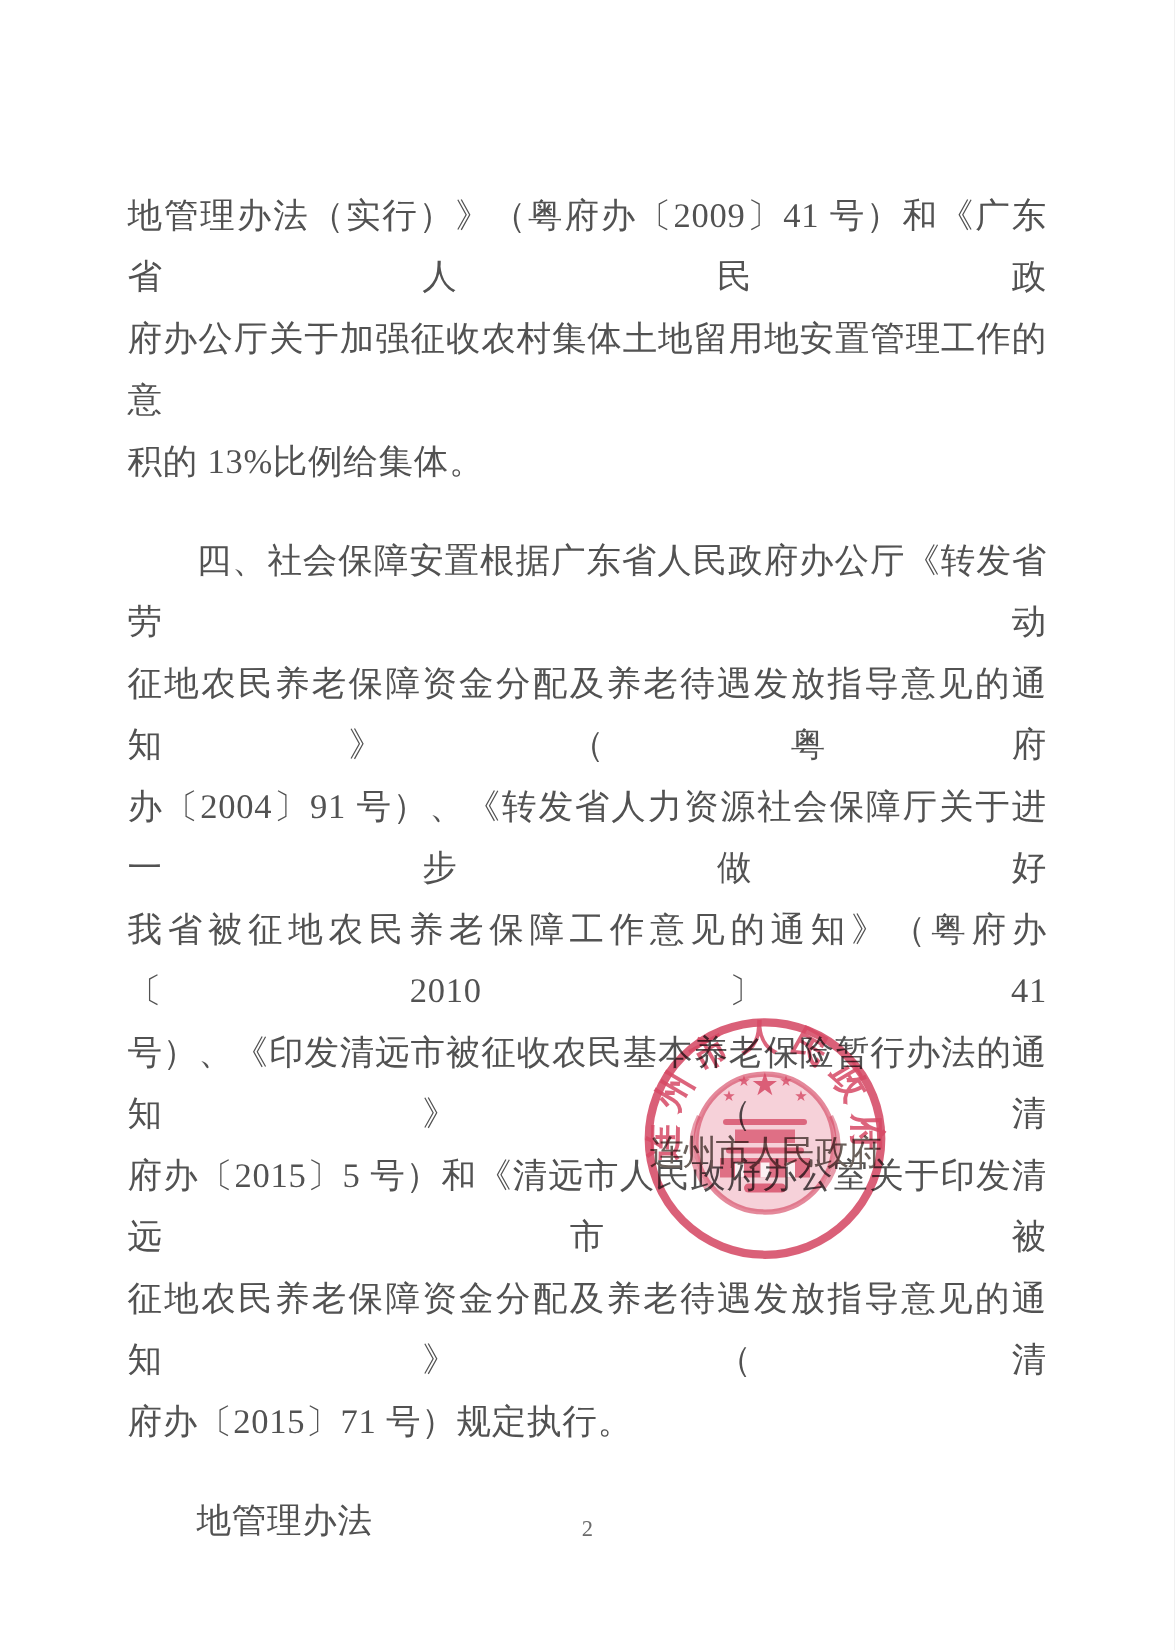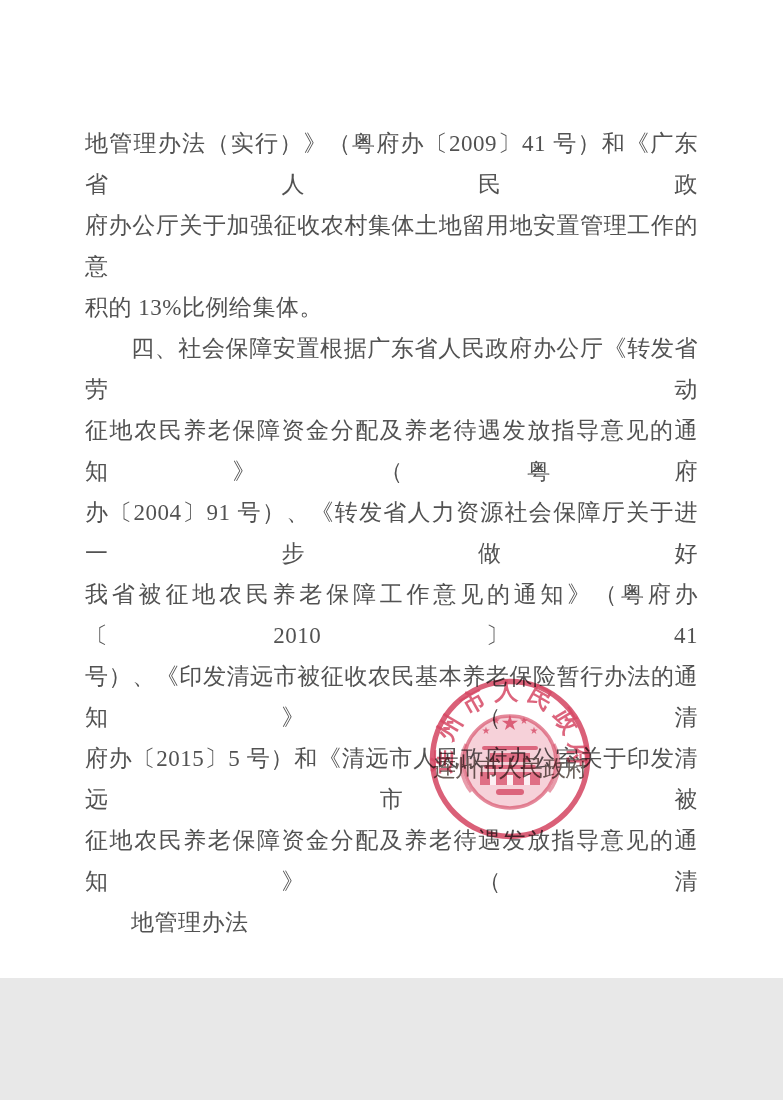--- a/index.html
+++ b/index.html
@@ -1,37 +1,37 @@
 <!DOCTYPE html>
 <html><head>
 <meta charset="utf-8">
 <style>
   html,body{margin:0;padding:0;background:#e8e8e8;}
   .page{
     position:relative;
-    width:783px;height:978px;
+    width:783px;height:1100px;
     margin:0 auto;
     background:#ffffff;
     font-family:"Liberation Serif","DejaVu Serif",serif;
     overflow:hidden;
   }
   .body-text{
     position:absolute;
     left:85px;top:123px;width:613px;
     font-size:23px;
     line-height:41px;
     color:#525252;
     letter-spacing:0.5px;
   }
   .line{min-height:41px;}
   .just{
     text-align:justify;
     text-align-last:justify;
   }
-  .indent{text-indent:2em;}
+  .indent{text-indent:2em;margin-top:25px;}
   .sig-name{
     position:absolute;
     left:433px;top:753px;
     font-size:23px;
     letter-spacing:-1px;
     color:#6a615b;
     white-space:nowrap;
   }
   .sig-date{
     position:absolute;
@@ -65,20 +65,21 @@
     <div class="line just">地管理办法（实行）》（粤府办〔2009〕41 号）和《广东省人民政</div>
     <div class="line just">府办公厅关于加强征收农村集体土地留用地安置管理工作的意</div>
     <div class="line">积的 13%比例给集体。</div>
     <div class="line just indent">四、社会保障安置根据广东省人民政府办公厅《转发省劳动</div>
     <div class="line just">征地农民养老保障资金分配及养老待遇发放指导意见的通知》（粤府</div>
     <div class="line just">办〔2004〕91 号）、《转发省人力资源社会保障厅关于进一步做好</div>
     <div class="line just">我省被征地农民养老保障工作意见的通知》（粤府办〔2010〕41</div>
     <div class="line just">号）、《印发清远市被征收农民基本养老保险暂行办法的通知》（清</div>
     <div class="line just">府办〔2015〕5 号）和《清远市人民政府办公室关于印发清远市被</div>
     <div class="line just">征地农民养老保障资金分配及养老待遇发放指导意见的通知》（清</div>
+    <div class="line">府办〔2015〕71 号）规定执行。</div>
     <div class="line indent">地管理办法</div>
   </div>
 
   <div class="sig-name">连州市人民政府</div>
 
   <svg class="seal" viewBox="0 0 172 170" xmlns="http://www.w3.org/2000/svg">
 
     <circle cx="86" cy="85" r="77.5" fill="none" stroke="#d23a58" stroke-width="5.5" stroke-opacity="0.88"></circle>
 
     <defs>

